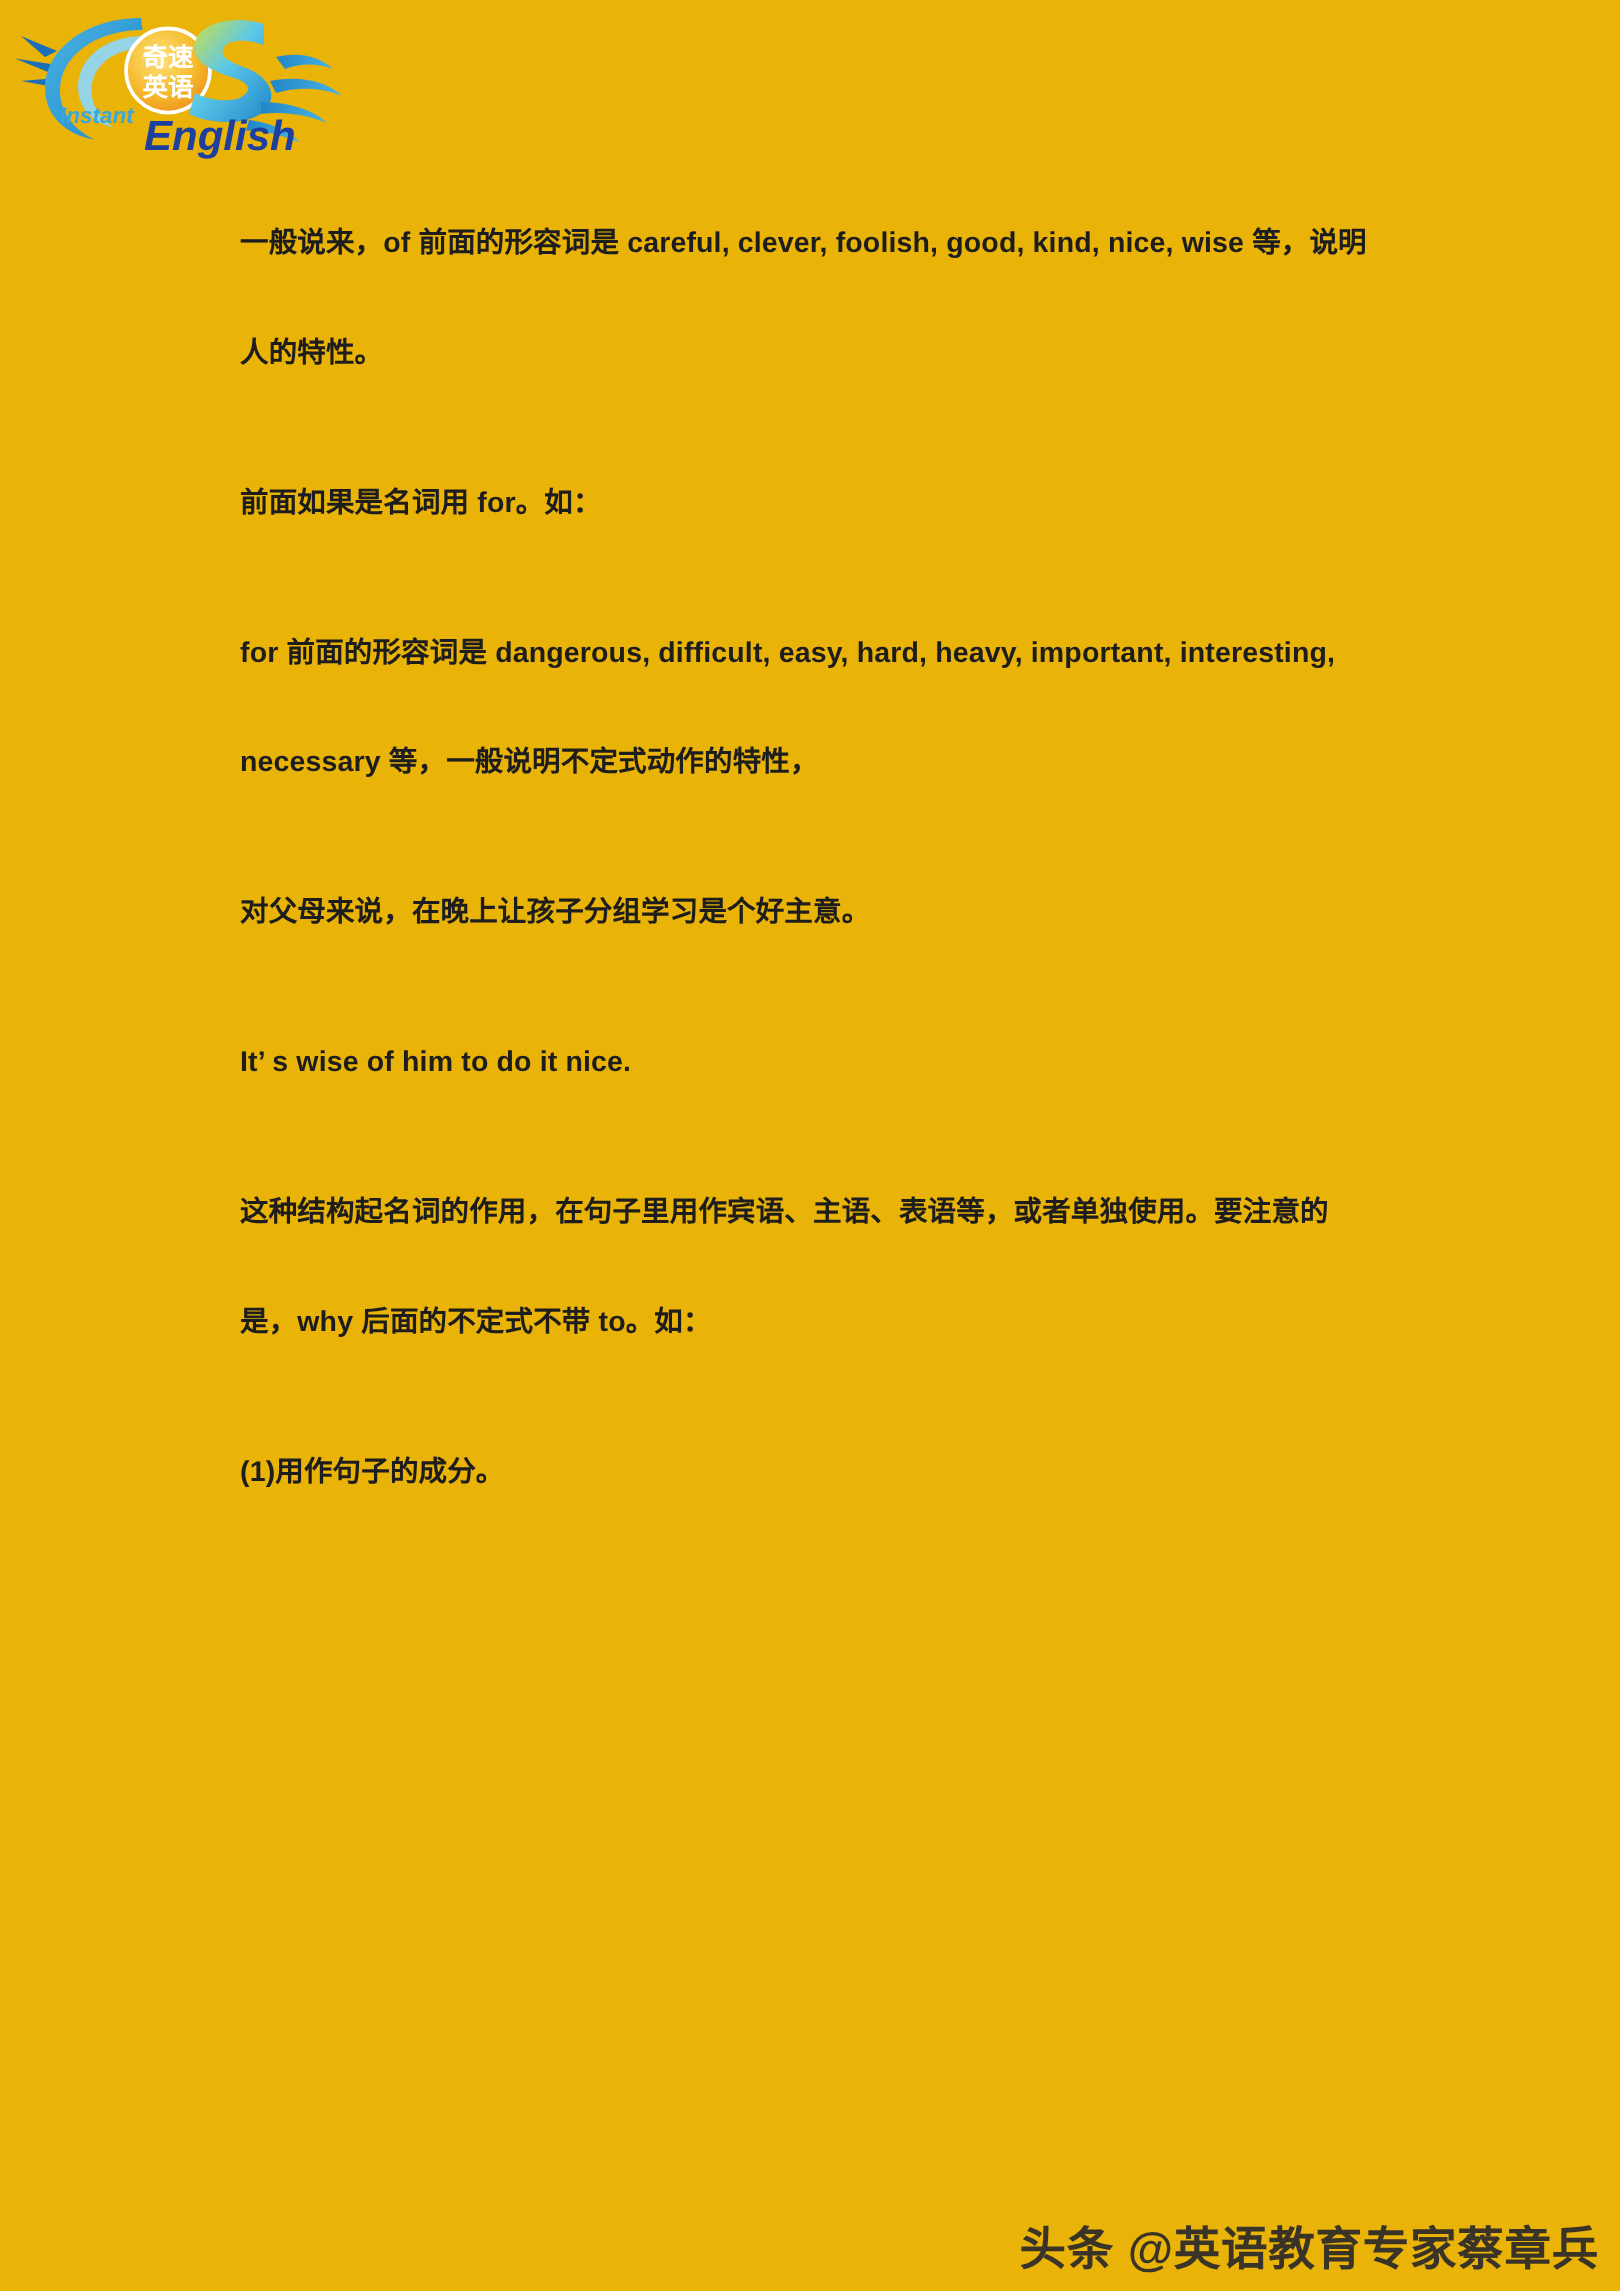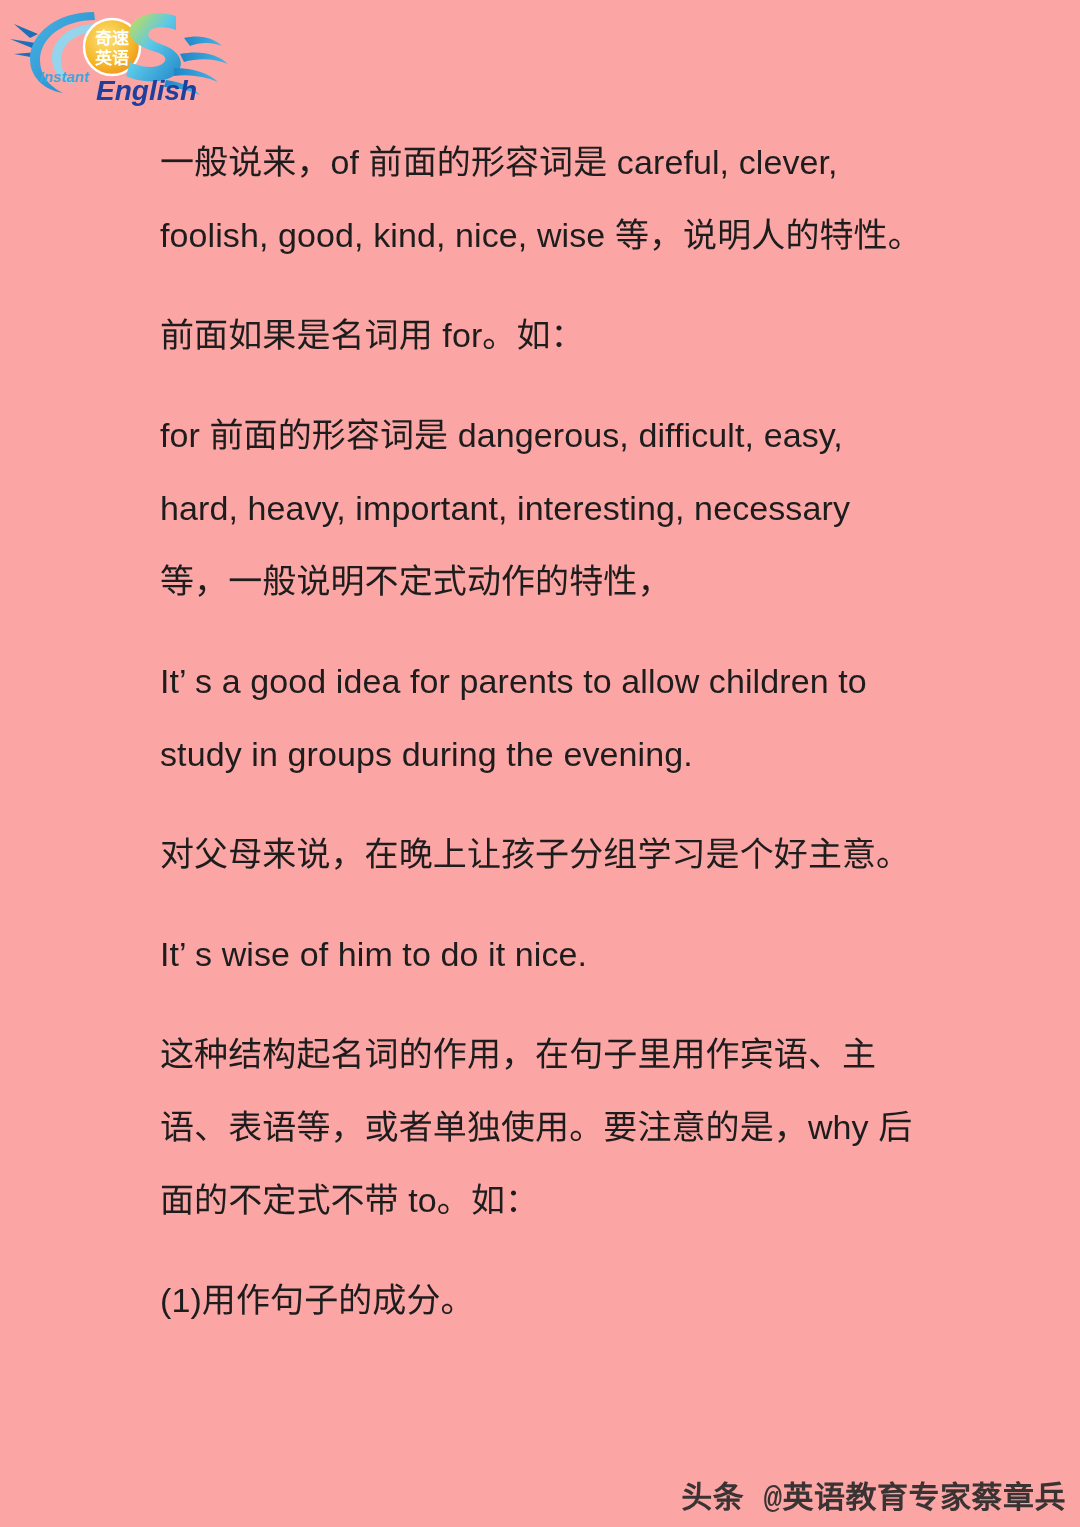--- a/index.html
+++ b/index.html
@@ -15,21 +15,21 @@
     overflow: hidden;
     font-family: "Liberation Sans", "DejaVu Sans", sans-serif;
     color: #1b1b1b;
     -webkit-font-smoothing: antialiased;
   }
 
   
   .page {
     position: absolute;
     inset: 0;
-    background: #fca5a5;
+    background: #eab308;
   }
 
   
   .logo {
     position: absolute;
     left: 8px;
     top: 2px;
     width: 230px;
     height: 105px;
   }
@@ -37,42 +37,41 @@
 
   
   .article {
     position: absolute;
     left: 160px;
     top: 126px;
     width: 768px;
   }
   .para {
     margin: 0 6px 27px 0;
-    font-size: 34px;
+    font-size: 19px;
     line-height: 73px;
     letter-spacing: 0.1px;
     color: #1d1d1d;
-    font-weight: 400;
+    font-weight: 700;
     word-break: break-word;
   }
   .para:last-child { margin-bottom: 0; }
 
   
   .watermark {
     position: absolute;
     right: 14px;
     bottom: 12px;
     font-size: 31px;
     font-weight: 700;
     line-height: 1;
     color: #2a2a2a;
     letter-spacing: 0.5px;
     white-space: nowrap;
     opacity: 0.92;
-    font-family: Liberation Mono, monospace;
   }
 </style>
 </head>
 <body>
 
 <div class="page">
 
   <div class="logo">
     <svg viewBox="0 0 230 105" xmlns="http://www.w3.org/2000/svg" aria-hidden="true">
       <defs>
@@ -128,21 +127,20 @@
     </svg>
   </div>
 
   <div class="article">
     <p class="para">一般说来，of 前面的形容词是 careful, clever, foolish, good, kind, nice, wise 等，说明人的特性。</p>
 
     <p class="para">前面如果是名词用 for。如：</p>
 
     <p class="para">for 前面的形容词是 dangerous, difficult, easy, hard, heavy, important, interesting, necessary 等，一般说明不定式动作的特性，</p>
 
-    <p class="para">It’ s a good idea for parents to allow children to study in groups during the evening.</p>
 
     <p class="para">对父母来说，在晚上让孩子分组学习是个好主意。</p>
 
     <p class="para">It’ s wise of him to do it nice.</p>
 
 
 
 
     <p class="para">这种结构起名词的作用，在句子里用作宾语、主语、表语等，或者单独使用。要注意的是，why 后面的不定式不带 to。如：</p>
 

